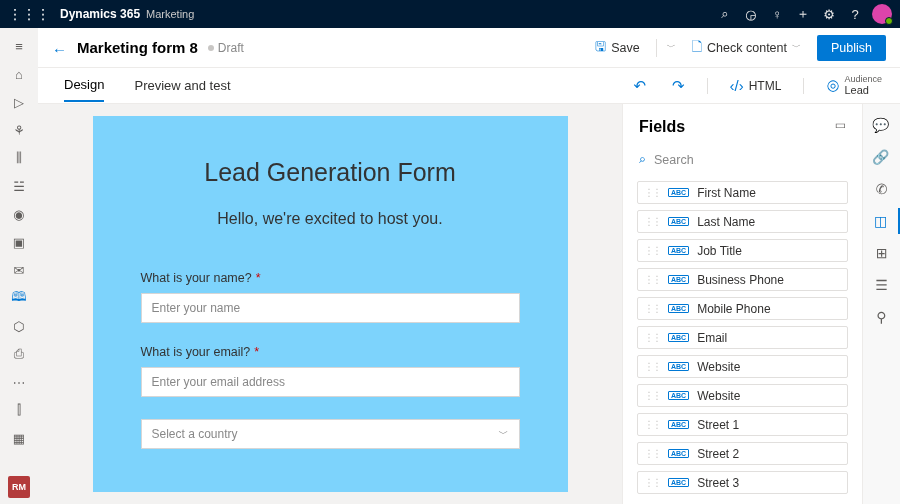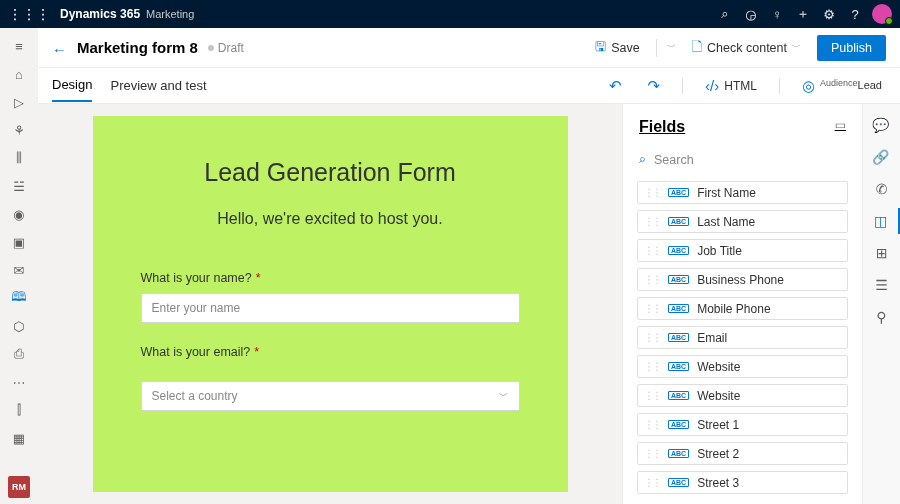--- a/index.html
+++ b/index.html
@@ -24,39 +24,39 @@
 .cmdbar .title { font-weight: 600; font-size: 15px; }
 .cmdbar .status { color:#888; font-size:12px; display:flex; align-items:center; gap:4px; }
 .cmdbar .status::before { content:''; width:6px; height:6px; background:#c8c6c4; border-radius:50%; display:inline-block; }
 .cmdbar .spacer { flex:1; }
 .cmdbar .cmd { display:flex; align-items:center; gap:5px; color:#323130; cursor:pointer; padding: 4px 6px; font-size: 12.5px; }
 .cmdbar .cmd .ci { color:#0078d4; font-size:13px; }
 .cmdbar .sep { width:1px; height:18px; background:#e1dfdd; }
 .cmdbar .caret { font-size:9px; color:#605e5c; }
 .cmdbar .publish { background:#0078d4; color:#fff; padding:6px 14px; border-radius:2px; font-size:12.5px; cursor:pointer; }
 .tabbar { height: 36px; border-bottom: 1px solid #edebe9; display:flex; align-items:center; padding: 0 14px; gap: 18px; font-size: 13px; }
-.tabbar .tab { padding: 8px 0; color:#323130; cursor:pointer; }
+.tabbar .tab { padding: 8px 0; color:#323130; cursor:pointer;margin-left:12px; }
 .tabbar .tab.active { border-bottom: 2px solid #0078d4; color:#000; font-weight:500; }
 .tabbar .spacer { flex:1; }
 .tabbar .tool { display:flex; align-items:center; gap:5px; font-size:12px; color:#323130; cursor:pointer; padding:0 4px; }
 .tabbar .ticon2 { color:#0078d4; font-size:15px; }
-.tabbar .audience { display:flex; flex-direction:row; line-height:1.1; font-size:9px; color:#605e5c; align-items:flex-start; }
+.tabbar .audience { display:flex; flex-direction:column; line-height:1.1; font-size:9px; color:#605e5c; align-items:flex-start; }
 .tabbar .audience .v { font-size:11px; color:#323130; }
 .content { flex:1; display:flex; min-height:0; background:#f3f2f1; }
 .canvas-wrap { flex:1; display:flex; justify-content:center; padding: 12px 20px; overflow:hidden; }
-.canvas { width: 475px; background:#bef264; padding: 42px 48px 20px; overflow:hidden; }
+.canvas { width: 475px; background:#7dd3fc; padding: 42px 48px 20px; overflow:hidden; }
 .canvas h1 { font-size: 25px; font-weight: 400; text-align:center; color:#333; margin-bottom: 20px; }
 .canvas .lead { text-align:center; font-size:16px; color:#333; line-height:1.5; margin-bottom: 40px; }
 .fgroup { margin-bottom: 22px; }
 .fgroup .lbl { font-size: 12.5px; color:#333; margin-bottom: 8px; }
 .fgroup .req { color:#c00; margin-left:4px; }
 .fgroup .inp { width:100%; height:30px; border:1px solid #d6d6d6; padding: 0 10px; font-size:12px; color:#888; display:flex; align-items:center; background:#fff; }
 .fgroup .sel { justify-content:space-between; }
 .fields { width: 240px; background:#fff; display:flex; flex-direction:column; border-left:1px solid #edebe9; }
-.fields .fhead { padding: 14px 16px 8px; display:flex; align-items:flex-start; justify-content:space-between;text-decoration:underline; }
+.fields .fhead { padding: 14px 16px 8px; display:flex; align-items:flex-start; justify-content:space-between; }
 .fields .fhead h3 { font-size: 16px; font-weight:600; }
 .fields .fhead .ficon { color:#605e5c; font-size:12px; }
 .fields .search { margin: 4px 14px 10px; display:flex; align-items:center; gap:8px; font-size:12.5px; color:#0078d4; padding:4px 2px; }
 .fields .flist { flex:1; overflow-y:auto; padding: 0 14px 10px; display:flex; flex-direction:column; gap:6px; }
 .fitem { height:27px; border:1px solid #e1dfdd; border-radius:2px; display:flex; align-items:center; padding:0 6px; gap:8px; font-size:12px; color:#323130; cursor:grab; }
 .fitem .drag { color:#c8c6c4; font-size:10px; letter-spacing:-2px; }
 .fitem .badge { font-size:7px; background:#fff; border:1px solid #0078d4; color:#0078d4; padding:0 2px; border-radius:1px; font-weight:600; }
 .rightbar { width: 38px; background:#f8f8f8; border-left:1px solid #edebe9; display:flex; flex-direction:column; align-items:center; padding-top:8px; gap:6px; }
 .rightbar .ricon { width:26px; height:26px; display:flex; align-items:center; justify-content:center; font-size:14px; color:#605e5c; cursor:pointer; }
 .rightbar .ricon.active { color:#0078d4; border-right:2px solid #0078d4; width:36px; }
@@ -146,20 +146,21 @@
           <h1>Lead Generation Form</h1>
           <div class="lead">
             <div>Hello, we're excited to host you.</div>
           </div>
           <div class="fgroup">
             <div class="lbl"><span>What is your name?</span><span class="req">*</span></div>
             <div class="inp">Enter your name</div>
           </div>
           <div class="fgroup">
             <div class="lbl"><span>What is your email?</span><span class="req">*</span></div>
+            <div class="inp">Enter your email address</div>
           </div>
           <div class="fgroup">
             <div class="inp sel">
                 <span>Select a country</span>
                 <span style="color:#888;font-size:10px;">﹀</span>
               </div>
           </div>
         </div>
       </div>
 

